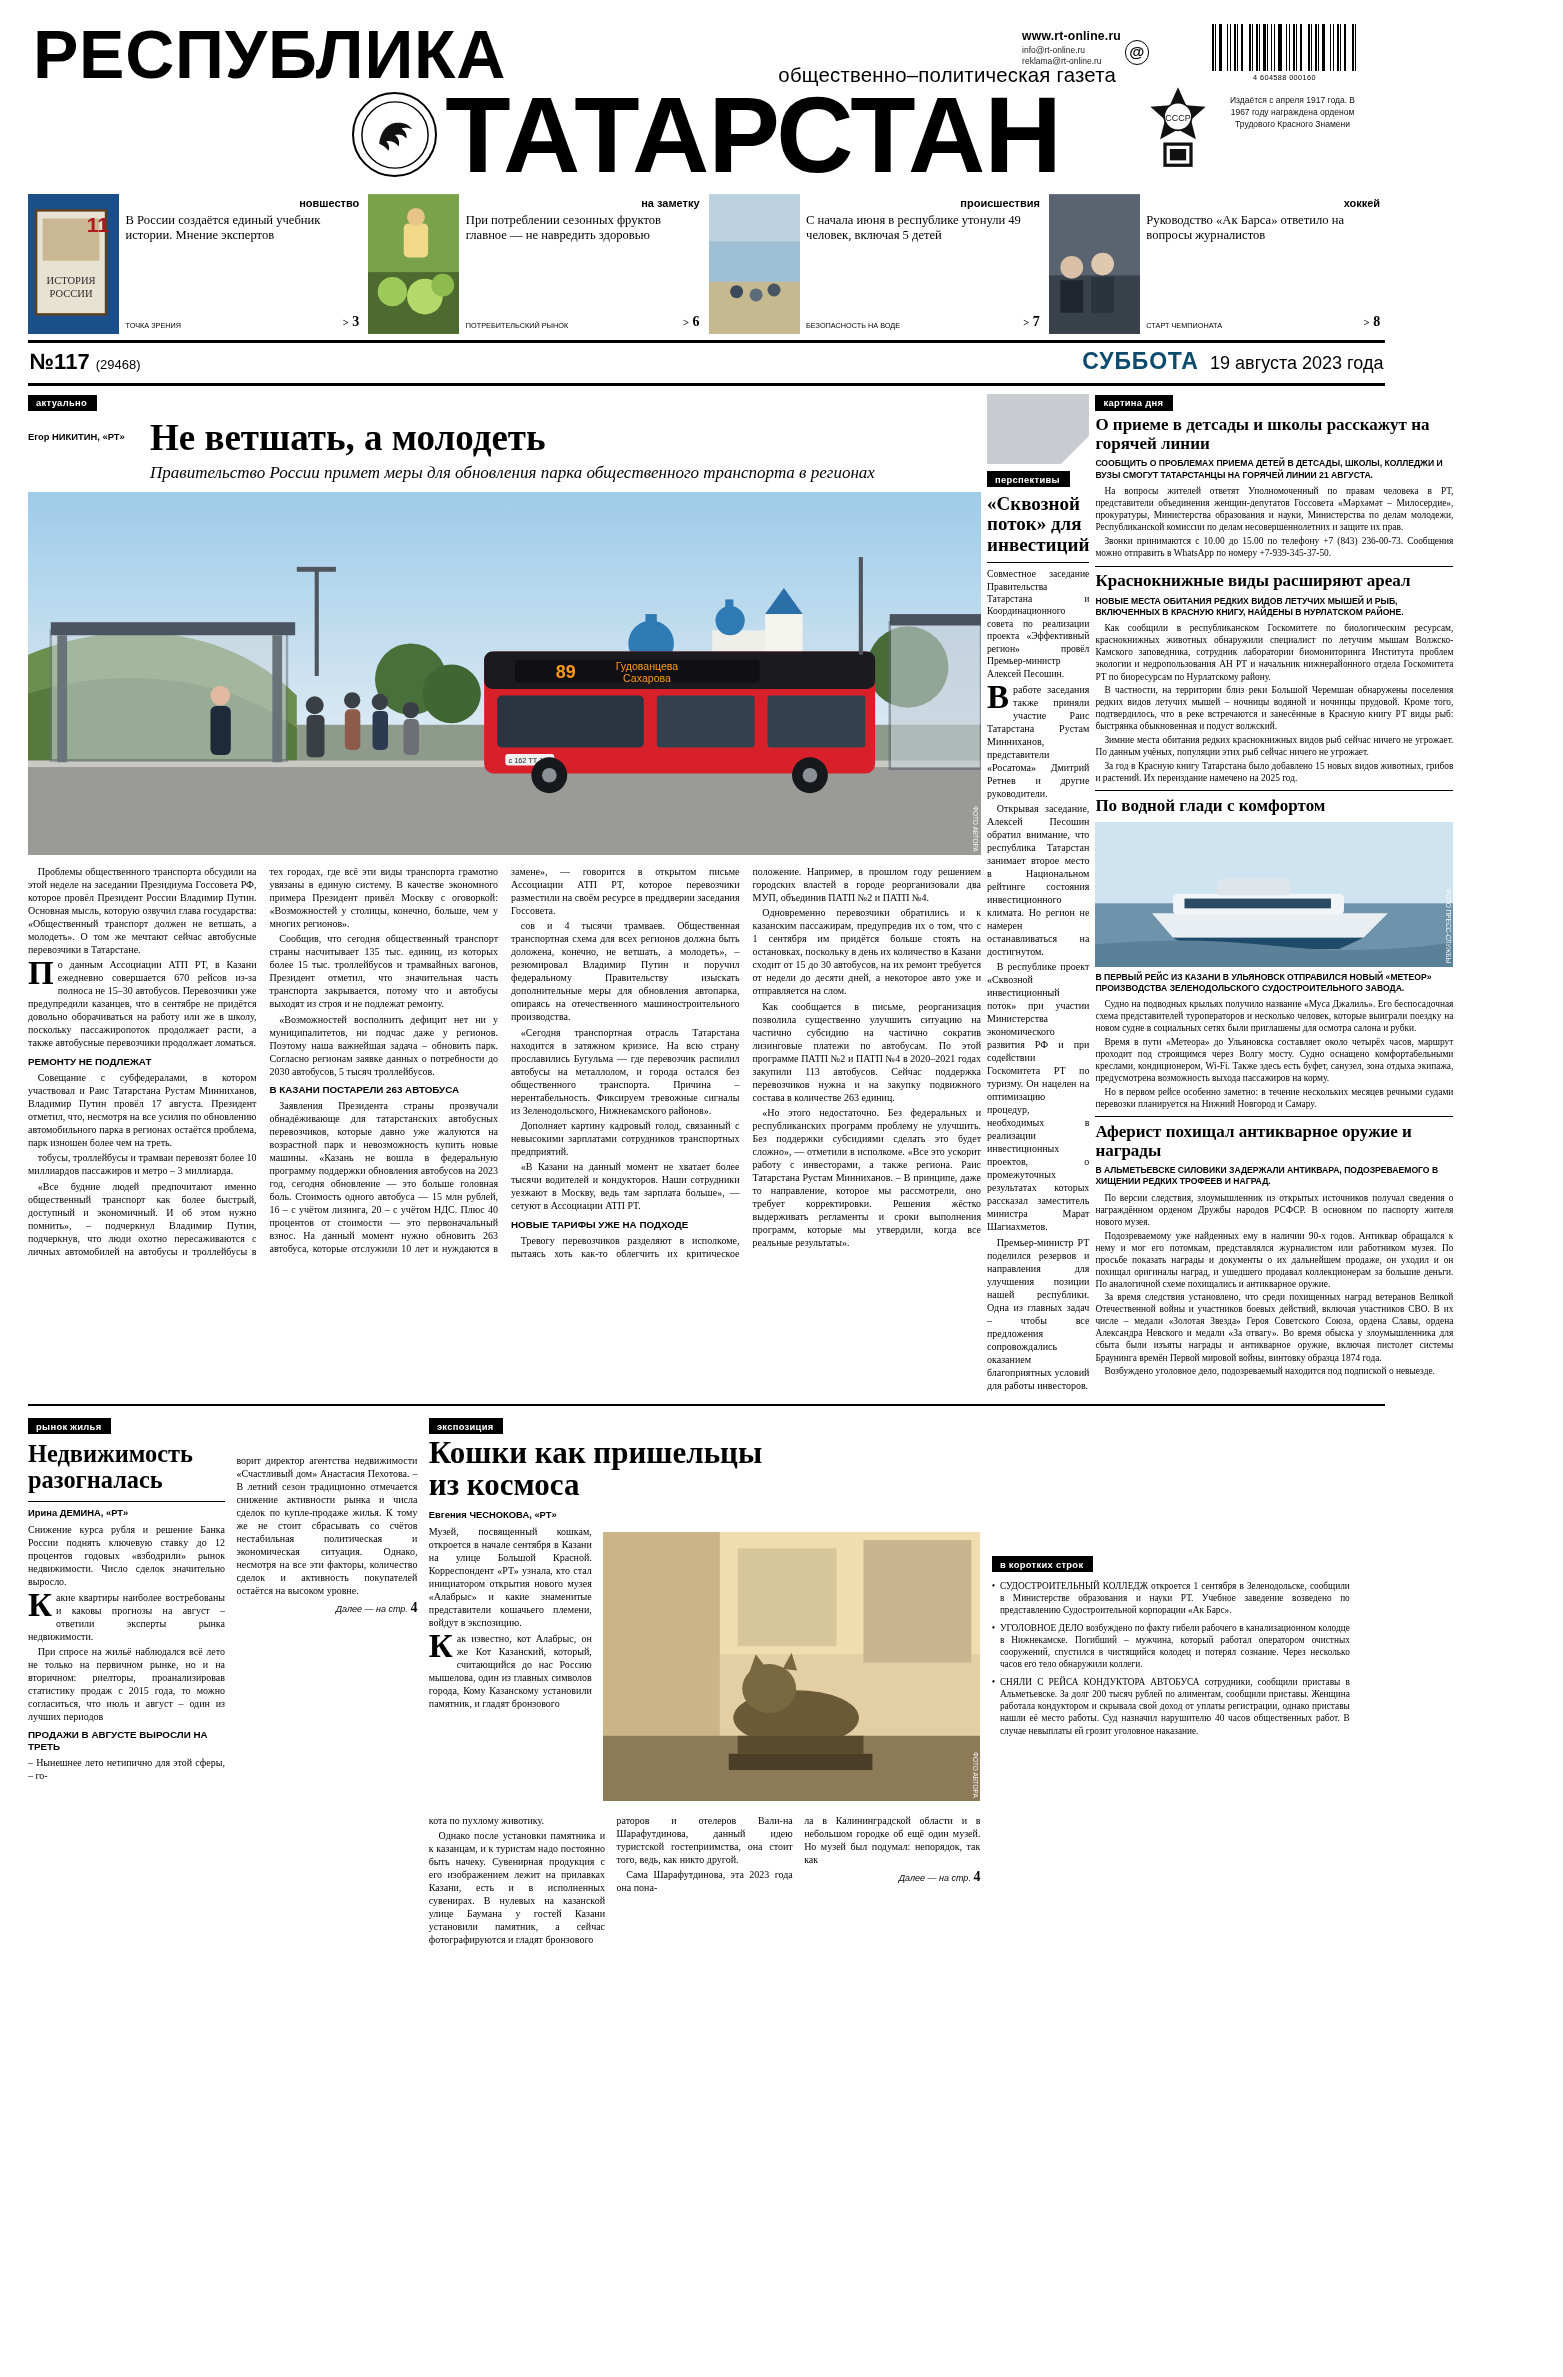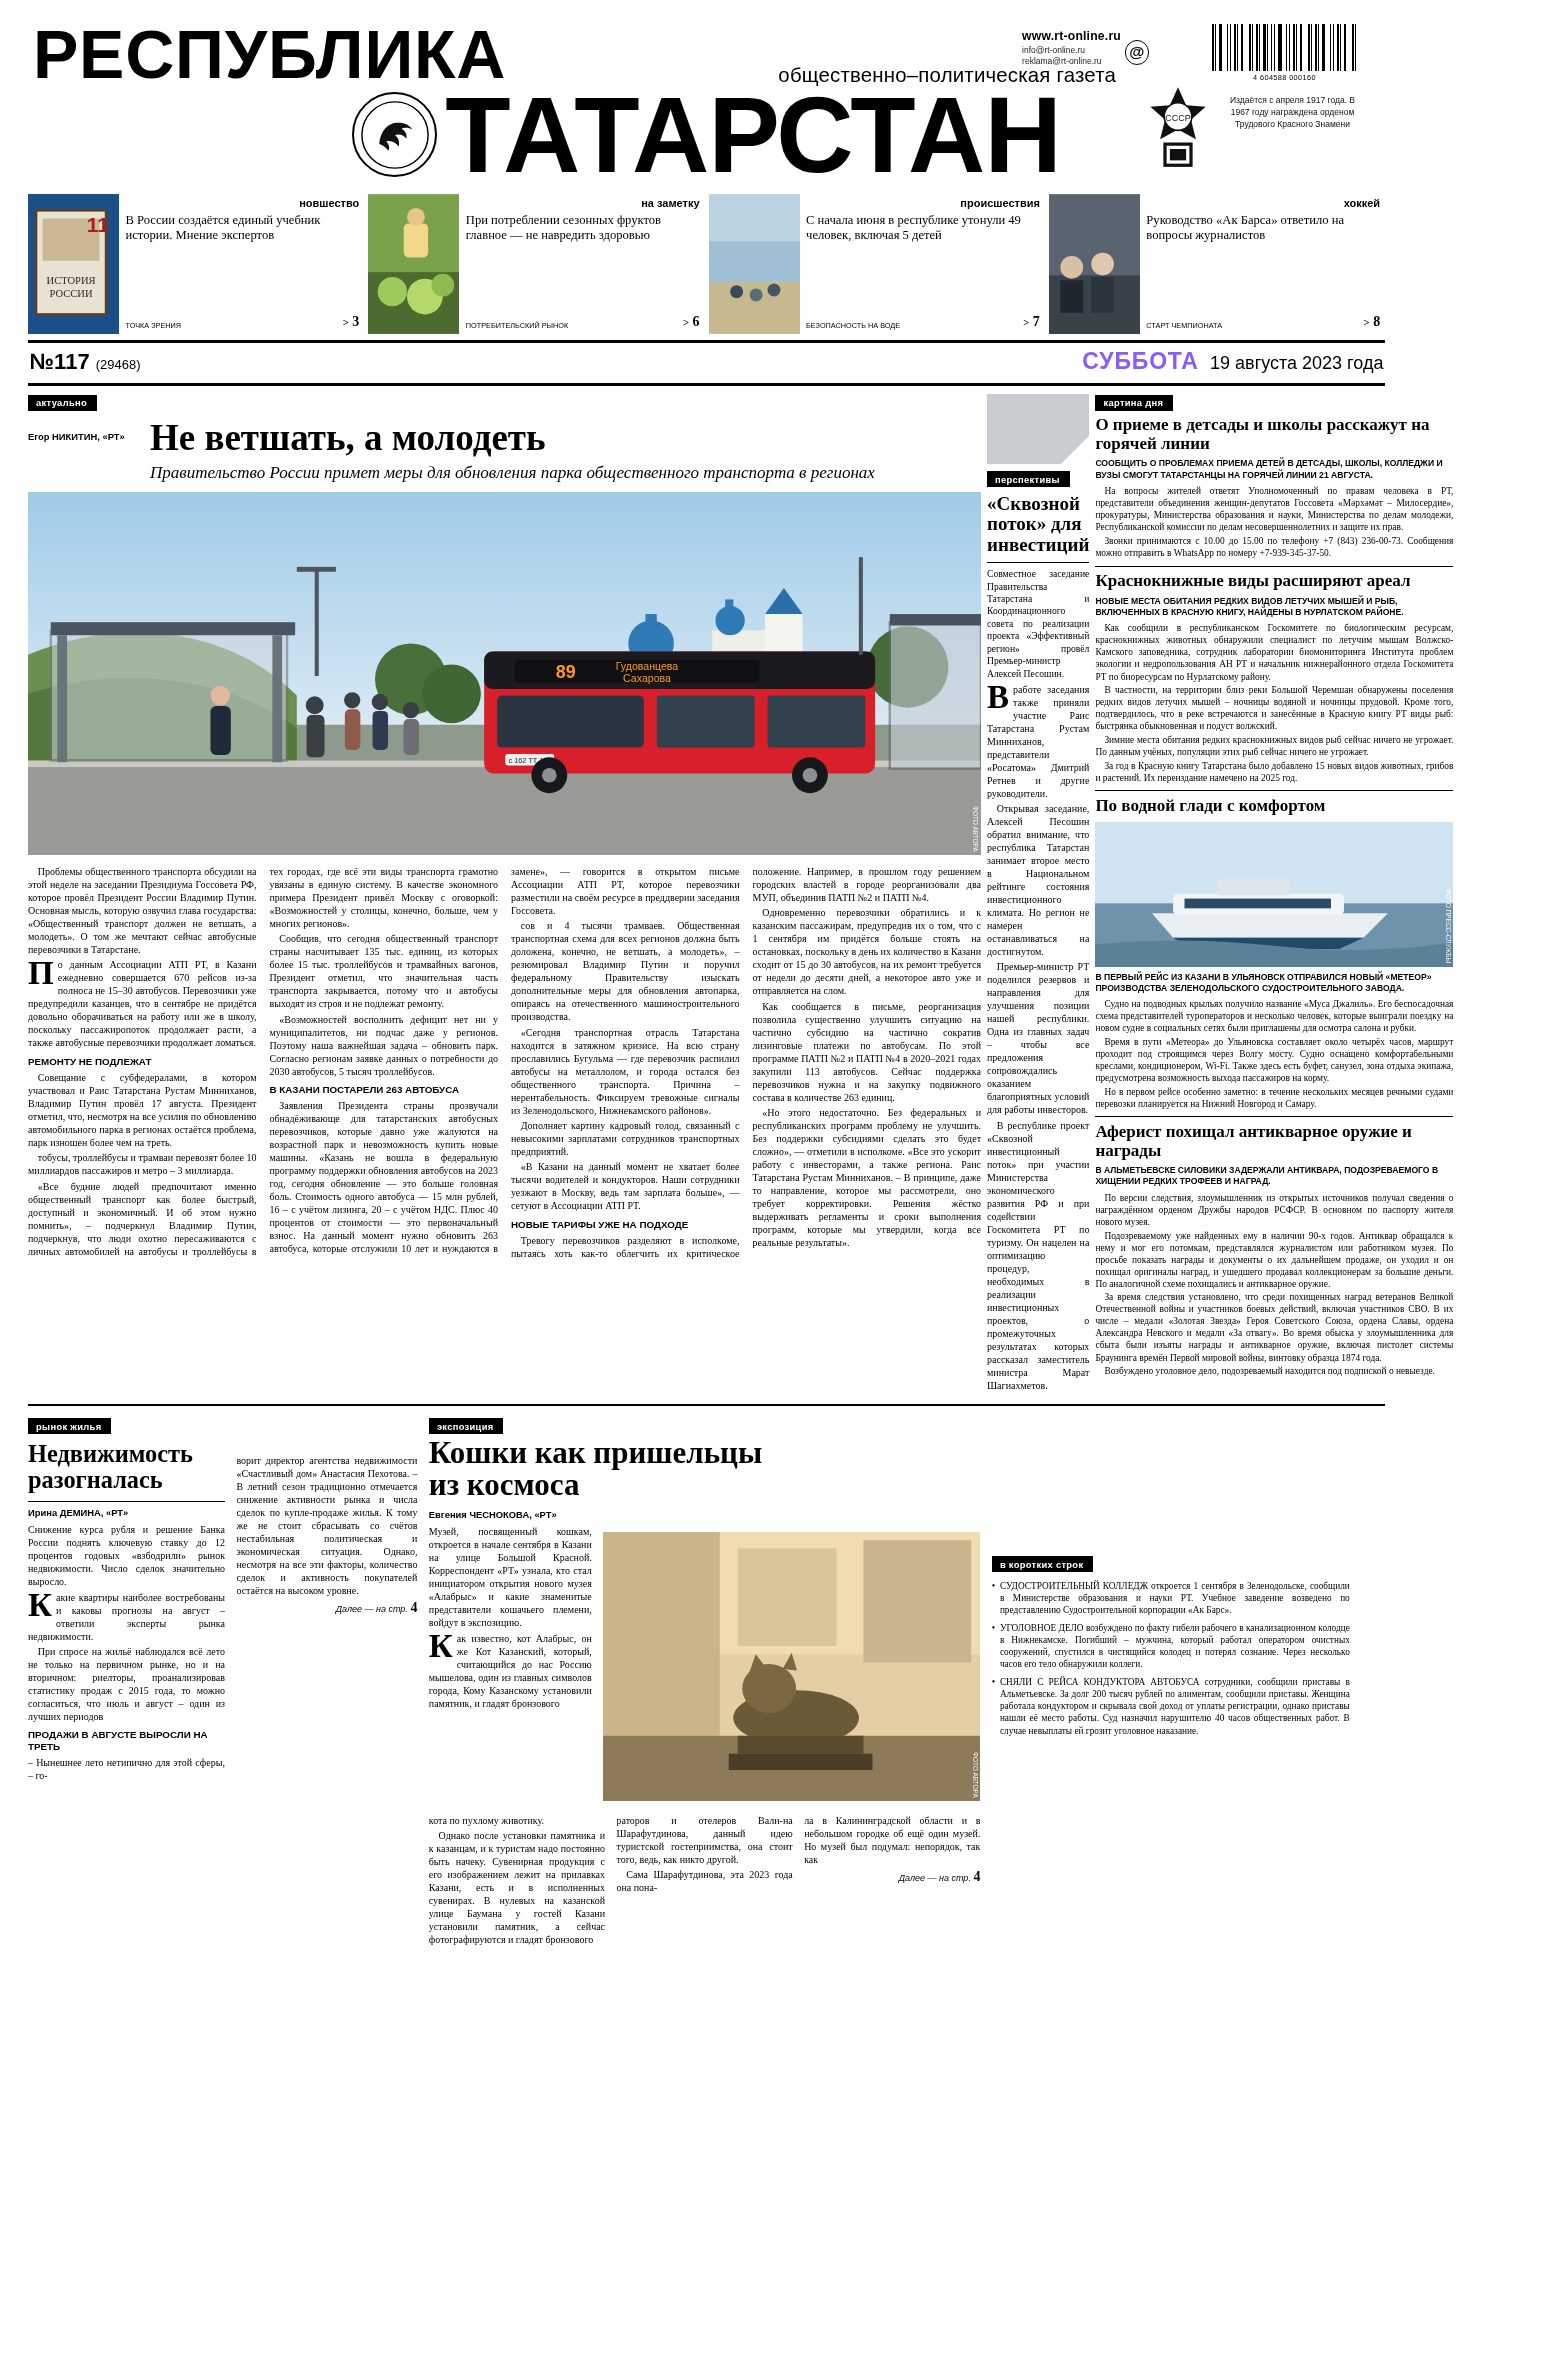--- a/index.html
+++ b/index.html
@@ -83,21 +83,21 @@
   .teaser-page .arrow { font-size: 10.6px; }
   .hr-thick { height: 2.4px; background: #000; margin-top: 6.5px; }
 
   
   .issue-line { display: flex; align-items: flex-end; padding: 5.7px 1.6px 7.3px 1.6px; }
   .issue-no { font-family: "Liberation Sans", sans-serif; font-weight: bold; font-size: 22px; }
   .issue-no small { font-size: 13px; font-weight: normal; }
   .issue-right { margin-left: auto; display: flex; align-items: baseline; gap: 11.4px; }
   .weekday {
     font-family: "Liberation Sans", sans-serif; font-weight: bold; font-size: 23px;
-    color: #8b5cf6; letter-spacing: 0.8px;
+    color: #0c4a6e; letter-spacing: 0.8px;
   }
   .issue-date { font-family: "Liberation Sans", sans-serif; font-size: 18px; }
   .hr-black { height: 3.3px; background: #000; }
 
   
   .main { display: flex; gap: 6px; margin-top: 8.1px; }
   .col-left { width: 953px; }
   .col-mid { width: 184px; }
   .col-right { width: 358px; }
 
@@ -458,22 +458,22 @@
       <div class="mid-arrow"></div>
       <span class="tag">перспективы</span>
       <h2 class="mid-head">«Сквозной поток» для инвестиций</h2>
       <div class="mid-rule"></div>
       <div class="bodytext">
         <p class="noind" style="font-size:9.6px;">Совместное заседание Правительства Татарстана и Координационного совета по реализации проекта «Эффективный регион» провёл Премьер-министр Алексей Песошин.</p>
       </div>
       <div class="bodytext">
         <p class="dropcap noind">В работе заседания также приняли участие Раис Татарстана Рустам Минниханов, представители «Росатома» Дмитрий Ретнев и другие руководители.</p>
         <p>Открывая заседание, Алексей Песошин обратил внимание, что республика Татарстан занимает второе место в Национальном рейтинге состояния инвестиционного климата. Но регион не намерен останавливаться на достигнутом.</p>
+        <p>В республике проект «Сквозной инвестиционный поток» при участии Министерства экономического развития РФ и при содействии Госкомитета РТ по туризму. Он нацелен на оптимизацию процедур, необходимых в реализации инвестиционных проектов, о промежуточных результатах которых рассказал заместитель министра Марат Шагиахметов.</p>
         <p>Премьер-министр РТ поделился резервов и направления для улучшения позиции нашей республики. Одна из главных задач – чтобы все предложения сопровождались оказанием благоприятных условий для работы инвесторов.</p>
-        <p>В республике проект «Сквозной инвестиционный поток» при участии Министерства экономического развития РФ и при содействии Госкомитета РТ по туризму. Он нацелен на оптимизацию процедур, необходимых в реализации инвестиционных проектов, о промежуточных результатах которых рассказал заместитель министра Марат Шагиахметов.</p>
         <p></p>
       </div>
     </div>
 
     <div class="col-right">
       <span class="tag">картина дня</span>
 
       <h3 class="r-head">О приеме в детсады и школы расскажут на горячей линии</h3>
       <div class="r-lead">СООБЩИТЬ О ПРОБЛЕМАХ ПРИЕМА ДЕТЕЙ В ДЕТСАДЫ, ШКОЛЫ, КОЛЛЕДЖИ И ВУЗЫ СМОГУТ ТАТАРСТАНЦЫ НА ГОРЯЧЕЙ ЛИНИИ 21 АВГУСТА.</div>
       <div class="r-body">

